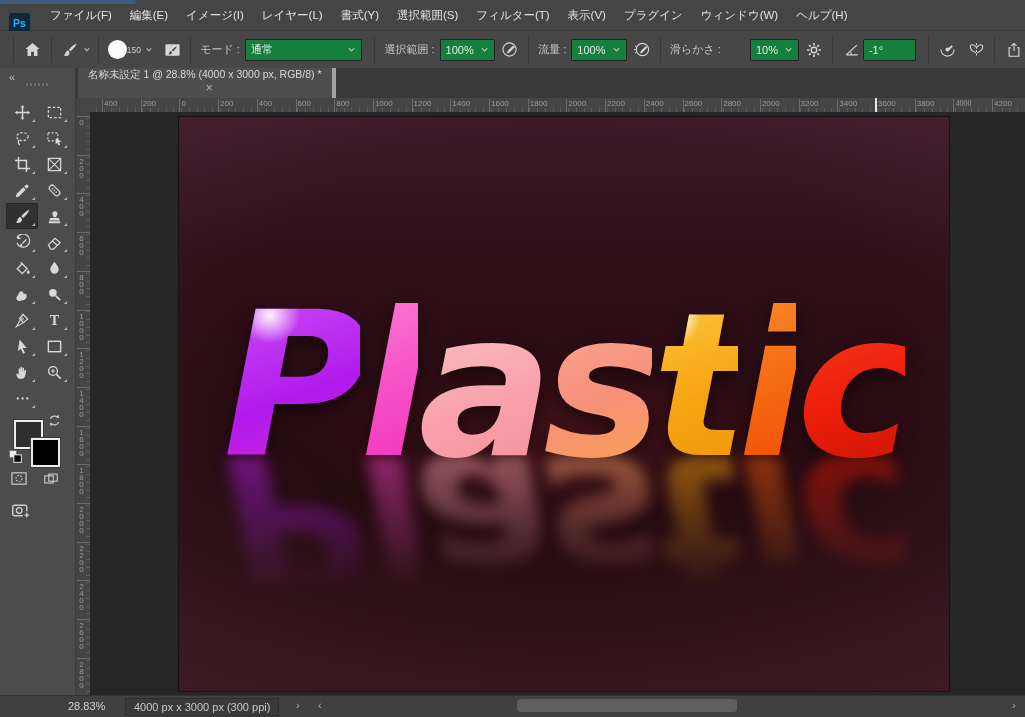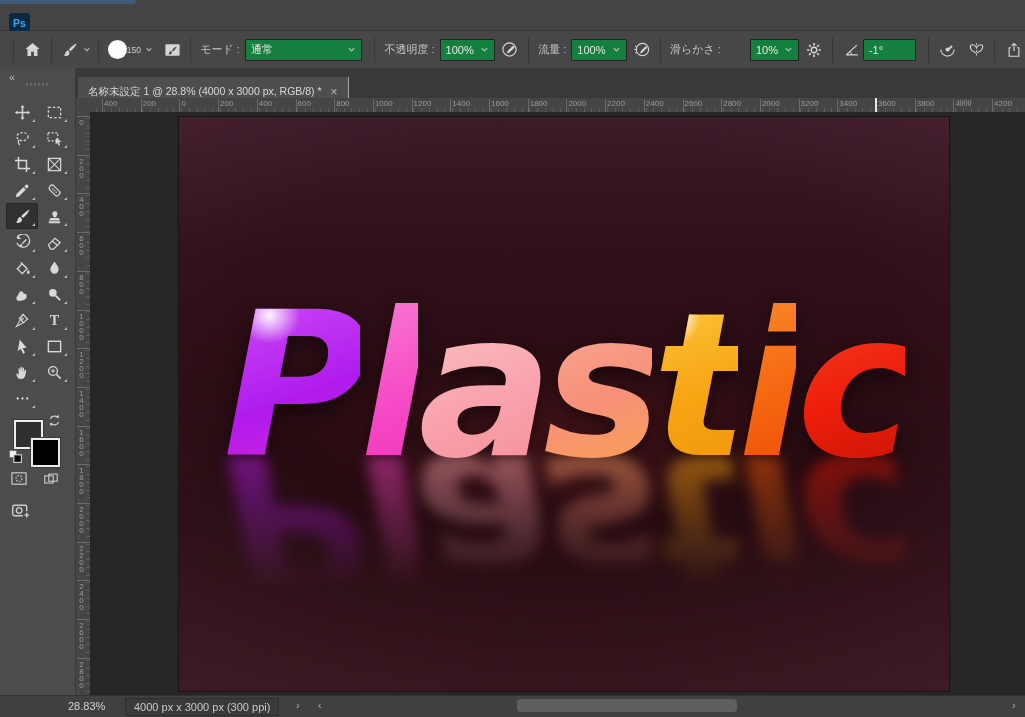--- a/index.html
+++ b/index.html
@@ -30,21 +30,21 @@
   .grip{position:absolute;left:26px;top:15px;width:24px;height:3px;background:repeating-linear-gradient(to right,#6a6a6a 0 2px,transparent 2px 4px);}
   .tool-grid{position:absolute;left:6px;top:31px;display:grid;grid-template-columns:32px 32px;grid-auto-rows:26px;}
   .tool{position:relative;display:flex;align-items:center;justify-content:center;color:#d8d8d8;border-radius:2px;}
   .tool .ticon{width:17px;height:17px;display:block;}
   .tool::after{content:'';position:absolute;right:3px;bottom:3px;width:0;height:0;border-left:3px solid transparent;border-bottom:3px solid #b7b7b7;}
   .tool.selected{background:#313131;box-shadow:inset 0 0 0 1px #272727;}
   .swatch{position:absolute;width:25px;height:25px;border:2px solid #ededed;box-shadow:0 0 0 1px #3a3a3a;}
   .panel-icon{position:absolute;color:#cfcfcf;}
   
   .tab-bar{position:absolute;left:75px;top:68px;width:950px;height:30px;background:#393939;border-bottom:1px solid #2e2e2e;}
-  .doc-tab{position:absolute;left:3px;top:9px;height:30px;background:#4e4e4e;display:flex;align-items:center;padding:0 10px;border-right:1px solid #a3a3a3;}
+  .doc-tab{position:absolute;left:3px;top:0;height:30px;background:#4e4e4e;display:flex;align-items:center;padding:0 10px;border-right:4px solid #a3a3a3;flex-direction:column;}
   .doc-tab .title{font-size:10.5px;color:#d8d8d8;white-space:nowrap;}
   .doc-tab .close{margin-left:9px;color:#b5b5b5;font-size:12px;line-height:12px;}
   .ruler-corner{position:absolute;left:75px;top:98px;width:15px;height:14px;background:#454545;border-right:1px solid #333;border-bottom:1px solid #333;}
   .h-ruler{position:absolute;left:90px;top:98px;width:935px;height:14px;background:#454545;border-bottom:1px solid #333;overflow:hidden;
            background-image:repeating-linear-gradient(to right,#5c5c5c 0 1px,transparent 1px 7.74px);background-size:100% 4px;background-repeat:no-repeat;background-position:6px 10px;}
   .htick{position:absolute;top:1px;font-size:8px;color:#9b9b9b;white-space:nowrap;}
   .htick::before{content:'';position:absolute;left:-2px;top:0;bottom:-13px;width:1px;background:#6b6b6b;}
   .ruler-cursor{position:absolute;left:785px;top:0;width:1.5px;height:14px;background:#e8e8e8;}
   .v-ruler{position:absolute;left:75px;top:112px;width:15px;height:583px;background:#454545;border-right:1px solid #333;overflow:hidden;
            background-image:repeating-linear-gradient(to bottom,#5c5c5c 0 1px,transparent 1px 7.74px);background-size:4px 100%;background-repeat:no-repeat;background-position:11px 6px;}
@@ -71,20 +71,33 @@
   .status-chev{position:absolute;top:3px;font-size:11px;color:#a8a8a8;}
   .hscroll-thumb{position:absolute;left:517px;top:699px;width:220px;height:13px;background:#5f5f5f;border-radius:4px;}
 </style>
 </head>
 <body>
 
 <div id="app">
 
   <div class="menu-bar">
     <div class="ps-logo">Ps</div>
+    <div id="menu-items" style="display:flex;height:100%;">
+        <div class="menu-item">ファイル(F)</div>
+        <div class="menu-item">編集(E)</div>
+        <div class="menu-item">イメージ(I)</div>
+        <div class="menu-item">レイヤー(L)</div>
+        <div class="menu-item">書式(Y)</div>
+        <div class="menu-item">選択範囲(S)</div>
+        <div class="menu-item">フィルター(T)</div>
+        <div class="menu-item">表示(V)</div>
+        <div class="menu-item">プラグイン</div>
+        <div class="menu-item">ウィンドウ(W)</div>
+        <div class="menu-item">ヘルプ(H)</div>
+      </div>
   </div>
   <div class="top-accent"></div>
 
   <div class="options-bar">
     <span class="sep" style="margin-left:13px;"></span>
     <div class="obtn">
         <span class="icon" style="width:17px;height:17px;">
           <svg viewBox="0 0 18 18">
             <path fill="currentColor" d="M9 2l7.5 6.5h-2.2V16h-3.8v-4.5H7.5V16H3.7V8.5H1.5z"></path>
           </svg>
@@ -125,21 +138,21 @@
     <span class="olabel">モード :</span>
     <div class="field" style="width:122px;justify-content:space-between;">
       <span>通常</span>
       <span class="chev icon">
           <svg viewBox="0 0 10 10">
             <path d="M2 3.5l3 3 3-3" fill="none" stroke="currentColor" stroke-width="1.3"></path>
           </svg>
         </span>
     </div>
     <span class="sep" style="margin-left:12px;"></span>
-    <span class="olabel">不透明度 :</span>
+    <span class="olabel">選択範囲 :</span>
     <div class="field" style="width:46px;justify-content:space-between;">
       <span>100%</span>
       <span class="chev icon">
           <svg viewBox="0 0 10 10">
             <path d="M2 3.5l3 3 3-3" fill="none" stroke="currentColor" stroke-width="1.3"></path>
           </svg>
         </span>
     </div>
     <div class="obtn" style="margin-left:4px;">
         <span class="icon" style="width:17px;height:17px;">

